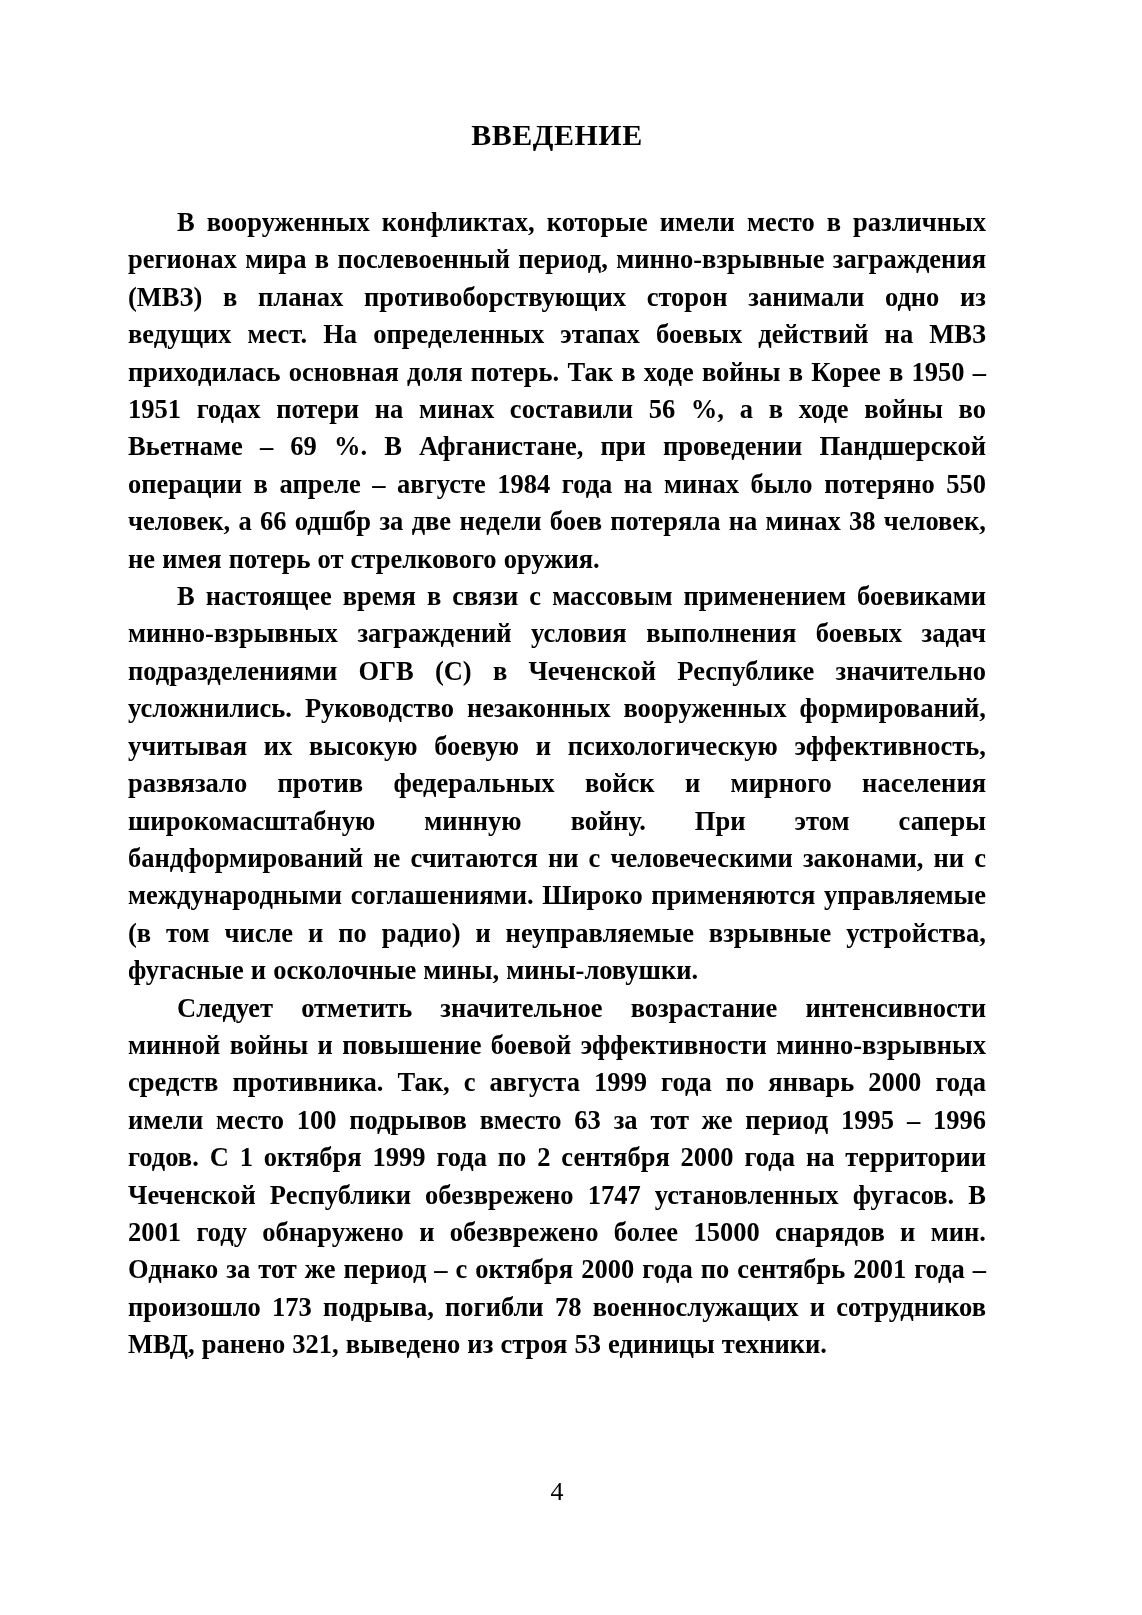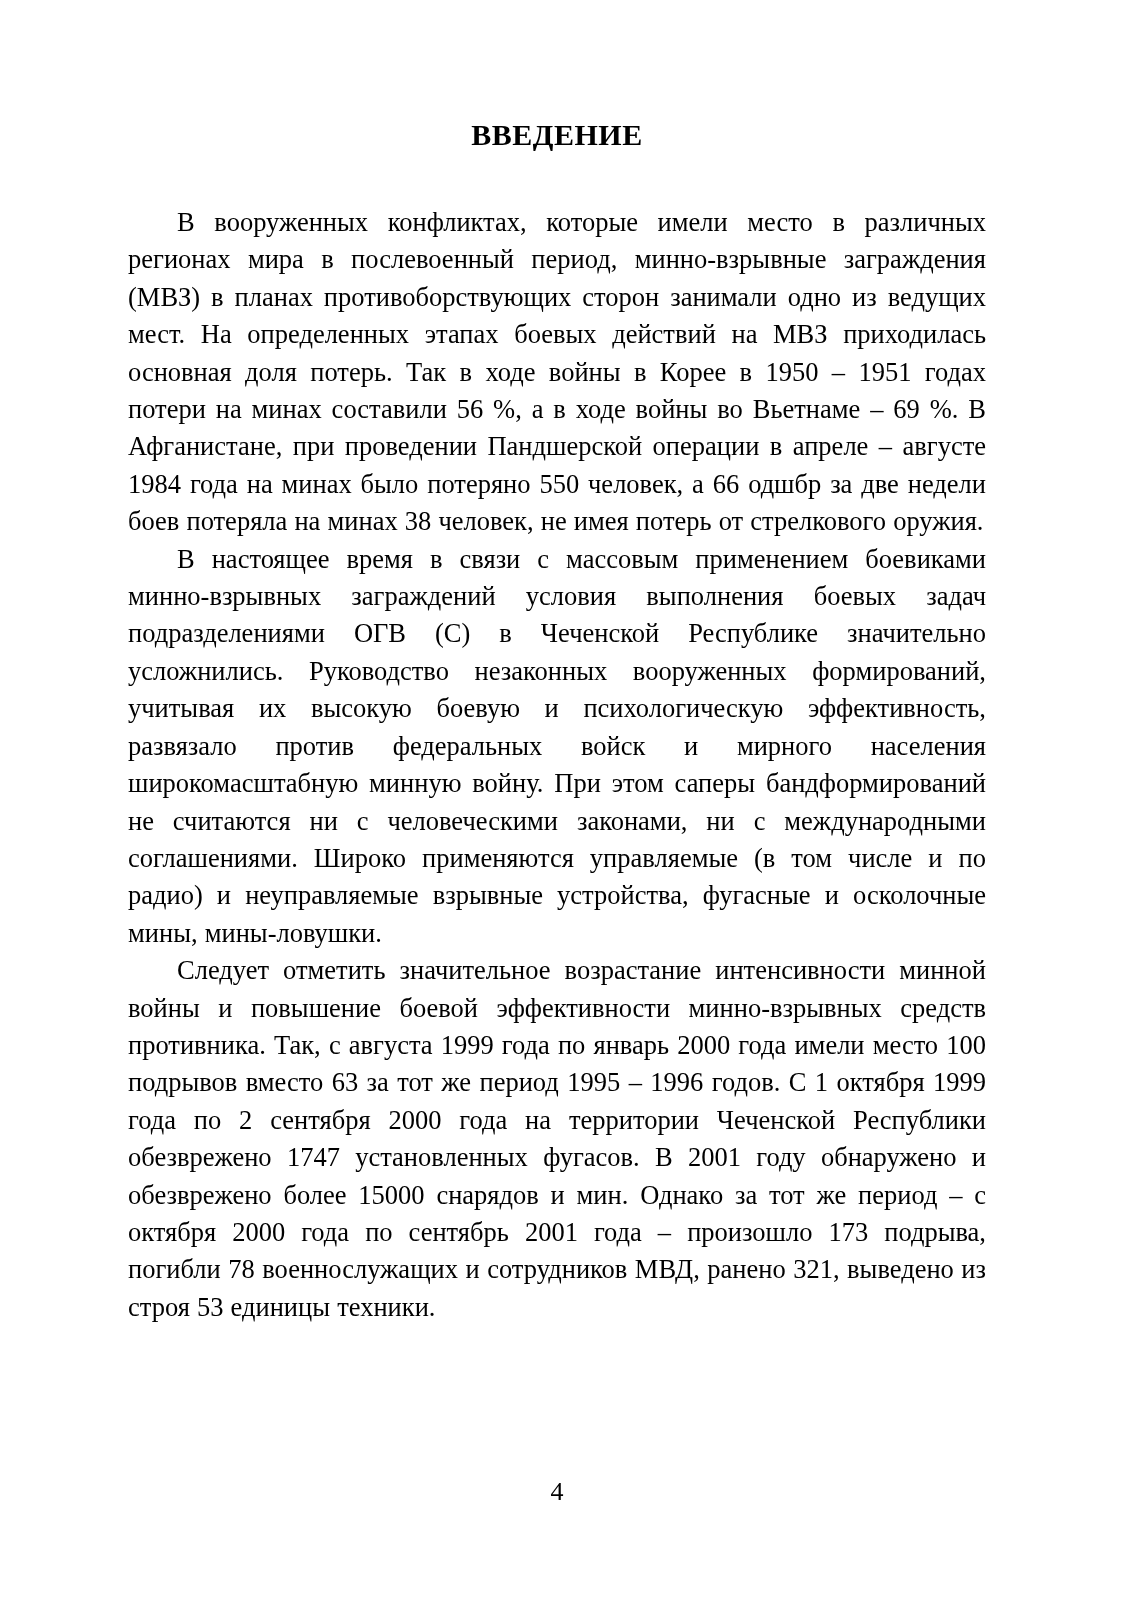--- a/index.html
+++ b/index.html
@@ -26,20 +26,21 @@
     margin: 0 0 52px 0;
   }
   .body-text p {
     margin: 0;
     font-size: 26.5px;
     line-height: 37.4px;
     text-align: justify;
     text-indent: 49px;
     word-spacing: 0.5px;
     hyphens: none;
+    font-weight: bold;
   }
   .page-number {
     position: absolute;
     left: 128px;
     bottom: 108px;
     width: 858px;
     text-align: center;
     font-size: 26px;
   }
 </style>

